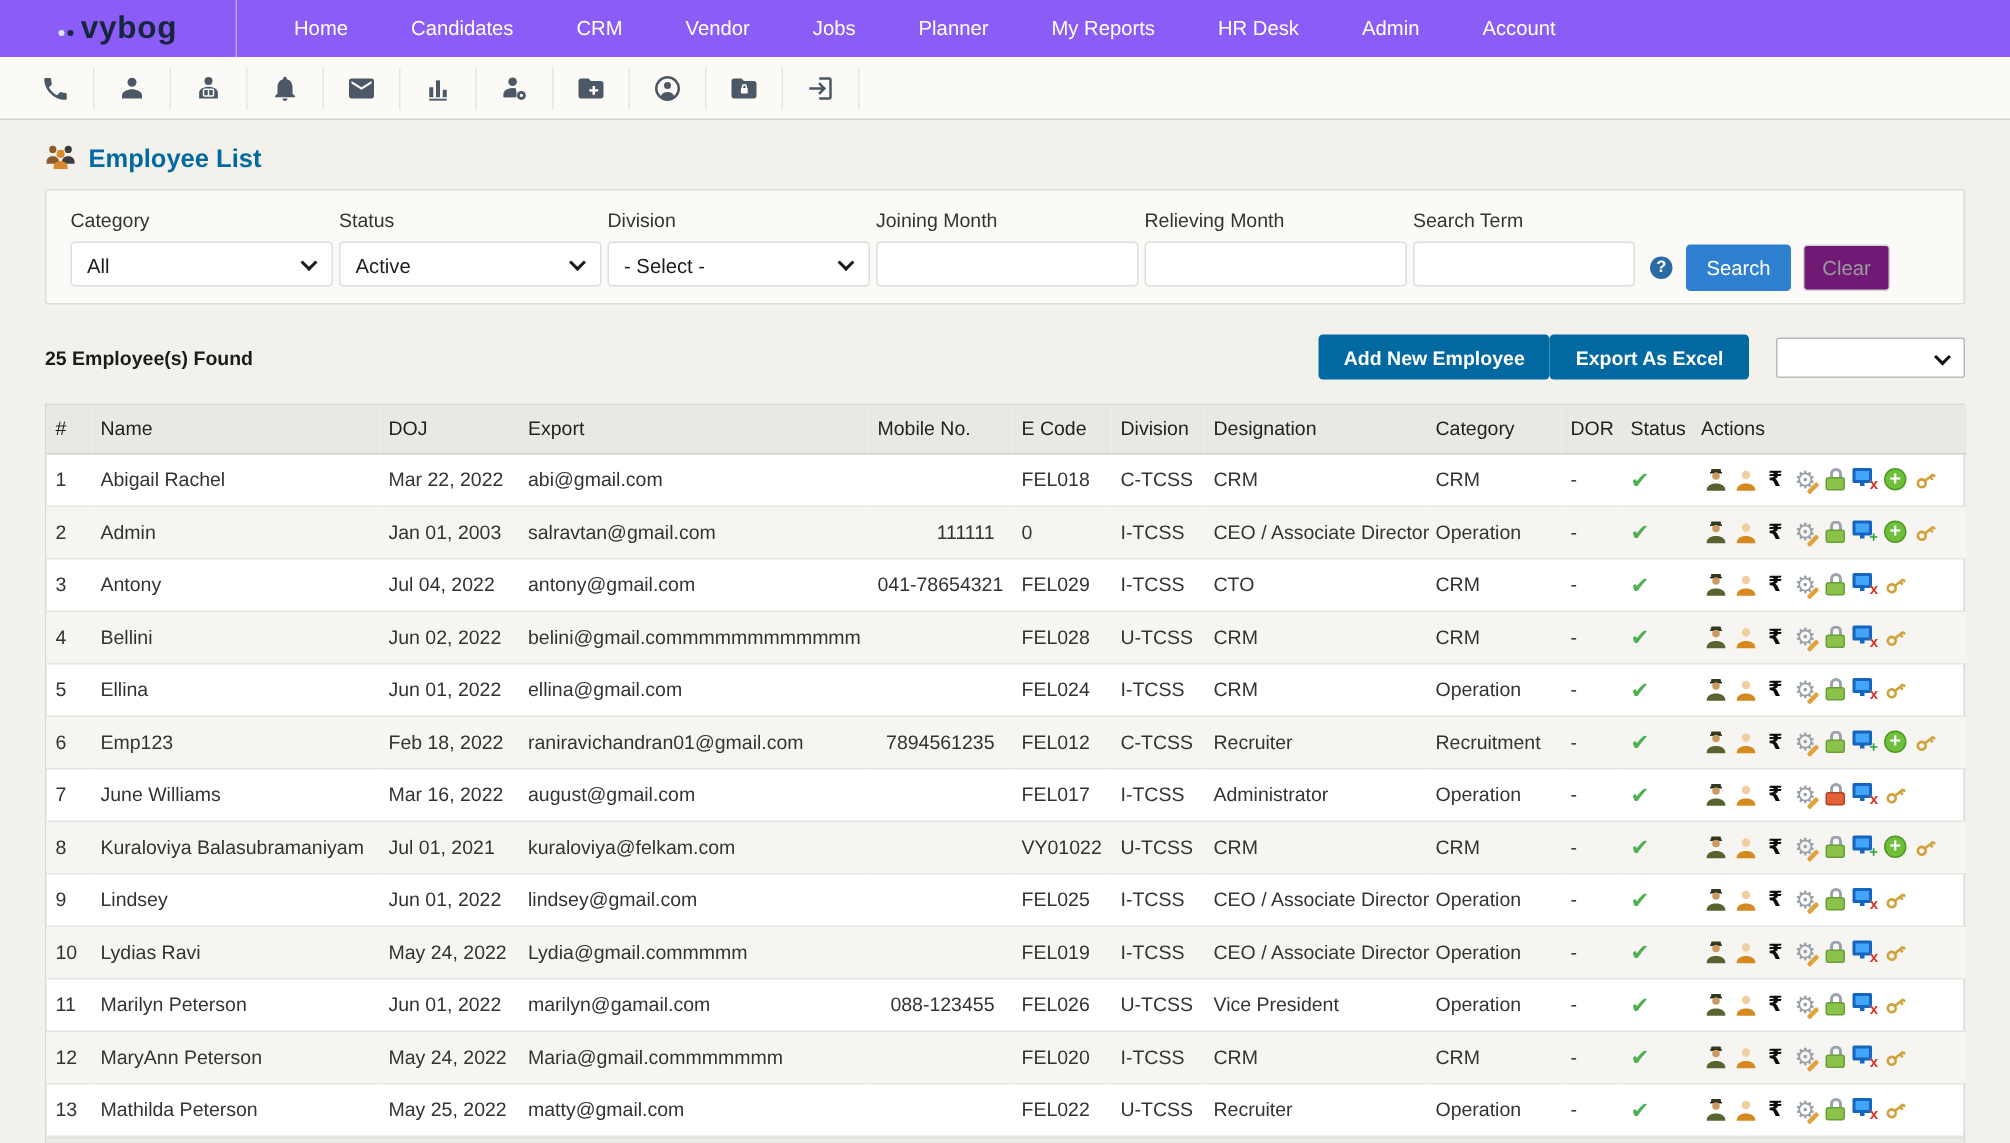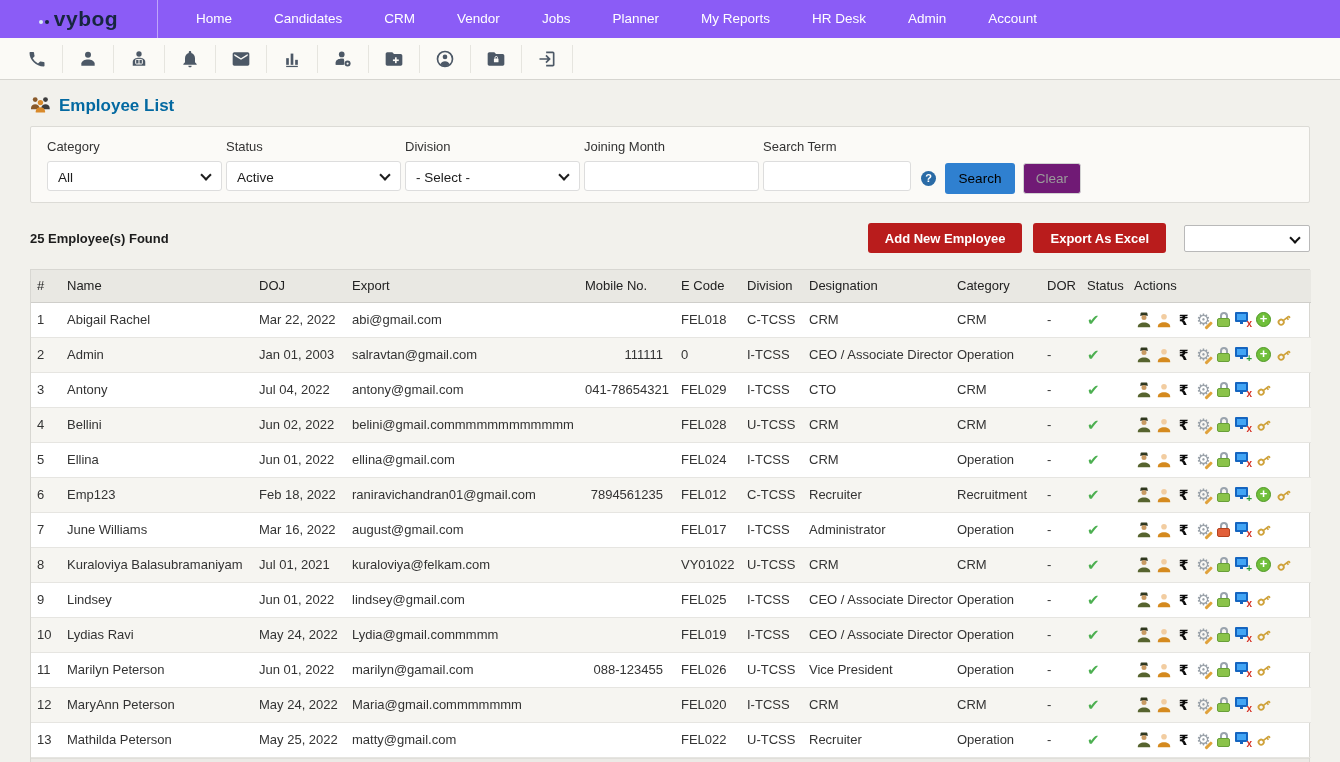--- a/index.html
+++ b/index.html
@@ -44,28 +44,28 @@
   .inp { width:100%; height:30px; border:1px solid #ddd; border-radius:3px; background:#fff;
          font-size:13.5px; padding:0 9px; color:#222; font-family:inherit; outline:none; }
   .sel { position:relative; width:100%; height:30px; border:1px solid #ddd; border-radius:3px;
          background:#fff; font-size:13.5px; line-height:28px; padding:2px 24px 0 10px; color:#1d1d1d; cursor:pointer; }
   .sel::after { content:""; position:absolute; right:11px; top:9px; width:6px; height:6px;
                 border-right:2px solid #1d1d1d; border-bottom:2px solid #1d1d1d; transform:rotate(45deg); }
   .filter-actions { display:flex; align-items:center; margin-top:24px; }
   .help-badge { width:15px; height:15px; border-radius:50%; background:#2a6ba6; color:#fff;
                 font-size:11px; font-weight:bold; text-align:center; line-height:15px; margin:0 9px 0 6px; cursor:pointer; }
   .btn { border:none; border-radius:3px; font-size:13.5px; cursor:pointer; font-family:inherit; }
-  .btn-search { background:#2f80d0; color:#000000; height:31px; width:70px;text-align:center; }
+  .btn-search { background:#2f80d0; color:#ffffff; height:31px; width:70px;text-align:center; }
   .btn-clear  { background:#701a75; color:#9b9b9b; border:1px solid #d2d2d2; height:31px; width:58px; margin-left:8px; }
 
   
   .results-row { display:flex; align-items:center; margin:20px 30px 0; height:30px; }
   .count-text { font-size:13px; font-weight:bold; color:#1c1c1c; margin-right:auto; }
-  .btn-add, .btn-export { background:#b91c1c; color:#fff; font-weight:bold; font-size:13px;
-                          height:30px; padding:0 17px; margin-left:11px; }
+  .btn-add, .btn-export { background:#0369a1; color:#fff; font-weight:bold; font-size:13px;
+                          height:30px; padding:0 17px; }
   .mini-select { position:relative; width:126px; height:27px; background:#fff; border:1px solid #b9b9b9;
                  border-radius:2px; margin-left:18px; cursor:pointer; }
   .mini-select::after { content:""; position:absolute; right:10px; top:8px; width:6px; height:6px;
                 border-right:2px solid #111; border-bottom:2px solid #111; transform:rotate(45deg); }
 
   
   .table-card { margin:16px 30px 0; width:1280px; background:#fff; border:1px solid #d8d7d2; }
   table { width:100%; border-collapse:collapse; table-layout:fixed; }
   col.c0{width:30px} col.c1{width:192px} col.c2{width:93px} col.c3{width:233px}
   col.c4{width:96px} col.c5{width:66px} col.c6{width:62px} col.c7{width:148px}
@@ -230,20 +230,24 @@
     <div class="sel"><span>Active</span></div>
   </div>
   <div class="fgroup">
     <label>Division</label>
     <div class="sel"><span>- Select -</span></div>
   </div>
   <div class="fgroup">
     <label>Joining Month</label>
     <input class="inp" value="" style="">
   </div>
+  <div class="fgroup">
+    <label>Relieving Month</label>
+    <input class="inp" value="" style="">
+  </div>
   <div class="fgroup narrow">
     <label>Search Term</label>
     <input class="inp" value="" style="">
   </div>
   <div class="filter-actions">
     <span class="help-badge">?</span>
     <button class="btn btn-search">Search</button>
     <button class="btn btn-clear">Clear</button>
   </div>
 </div>

